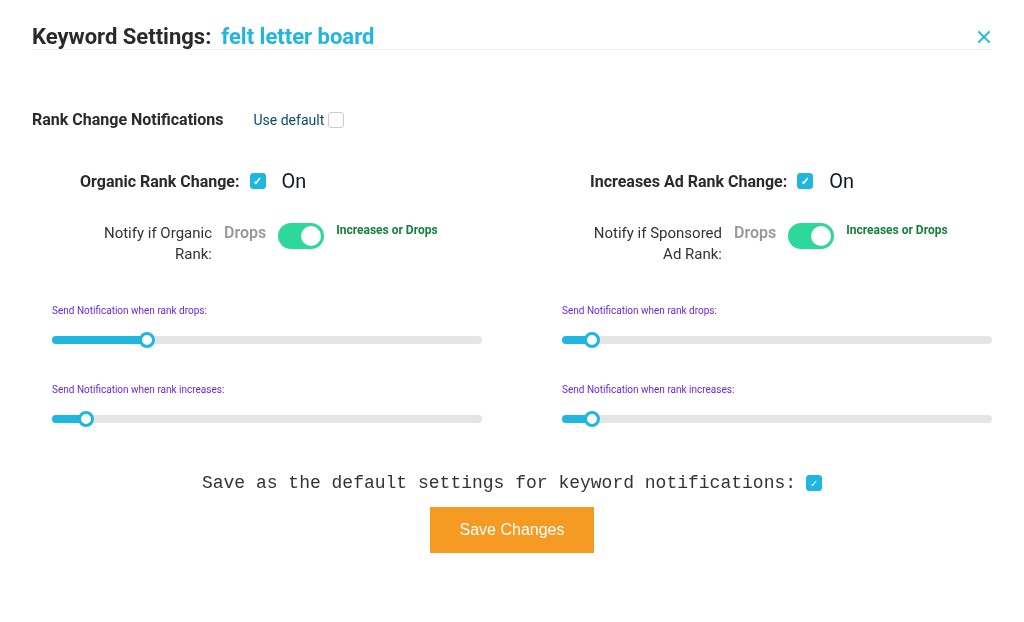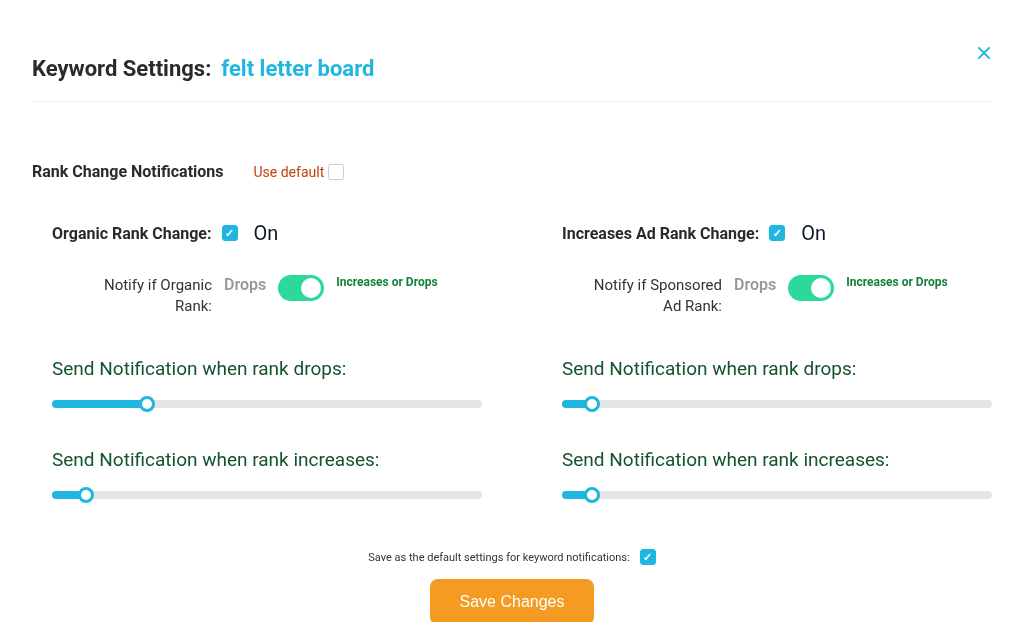--- a/index.html
+++ b/index.html
@@ -12,38 +12,36 @@
       background: #fff;
       color: #333;
       width: 1024px;
       height: 622px;
       padding: 24px 32px;
     }
     .header {
       display: flex;
       align-items: center;
       justify-content: space-between;
-      padding-bottom: 20px;
       border-bottom: 1px solid #f0f0f0;
     }
     .title-group {
       display: flex;
       align-items: baseline;
       gap: 10px;
     }
     .title {
       font-size: 22px;
       font-weight: 700;
       color: #2a2a2a;
     }
     .keyword {
       font-size: 22px;
       font-weight: 700;
       color: #1fb6e0;
-      margin-top: 32px;
     }
     .close-icon {
       width: 16px;
       height: 16px;
       cursor: pointer;
       position: relative;
     }
     .close-icon::before, .close-icon::after {
       content: "";
       position: absolute;
@@ -68,21 +66,21 @@
     .section-title {
       font-size: 16px;
       font-weight: 700;
       color: #2a2a2a;
     }
     .use-default {
       display: flex;
       align-items: center;
       gap: 4px;
       font-size: 14px;
-      color: #c2410c;
+      color: #0c4a6e;
     }
     .checkbox {
       width: 16px;
       height: 16px;
       border: 1px solid #ccc;
       border-radius: 3px;
       background: #fff;
       cursor: pointer;
       display: inline-flex;
       align-items: center;
@@ -109,20 +107,21 @@
     .rank-toggle-row {
       display: flex;
       align-items: center;
       gap: 10px;
       margin-bottom: 30px;
     }
     .rank-label {
       font-size: 16px;
       font-weight: 700;
       color: #2a2a2a;
+      margin-left: 28px;
     }
     .on-label {
       font-size: 20px;
       font-weight: 400;
       color: #0f172a;
       margin-left: 6px;
     }
     .notify-row {
       display: flex;
       align-items: flex-start;
@@ -163,22 +162,22 @@
       right: 3px;
       width: 20px;
       height: 20px;
       background: #fff;
       border-radius: 50%;
     }
     .slider-group {
       margin-bottom: 40px;
     }
     .slider-label {
-      font-size: 19px;
-      color: #14532d;
+      font-size: 10px;
+      color: #6d28d9;
       margin-bottom: 20px;
     }
     .slider {
       width: 100%;
       height: 8px;
       background: #e5e5e5;
       border-radius: 4px;
       position: relative;
       cursor: pointer;
     }
@@ -205,38 +204,39 @@
       display: flex;
       flex-direction: column;
       align-items: center;
       gap: 14px;
       margin-top: 10px;
     }
     .save-default-row {
       display: flex;
       align-items: center;
       gap: 10px;
-      font-size: 11px;
+      font-size: 18px;
       color: #333;
+      font-family: Liberation Mono, monospace;
     }
     .disclaimer {
       font-size: 14px;
       font-style: italic;
       color: #666;
     }
     .disclaimer .asterisk {
       color: #e06a1f;
       font-style: normal;
       font-weight: bold;
     }
     .save-btn {
       background: #f59a23;
       color: #fff;
       border: none;
-      border-radius: 8px;
+      border-radius: 0;
       padding: 14px 30px;
       font-size: 16px;
       font-weight: 500;
       cursor: pointer;
     }
   </style>
 </head>
 <body>
 
 <div class="header">

